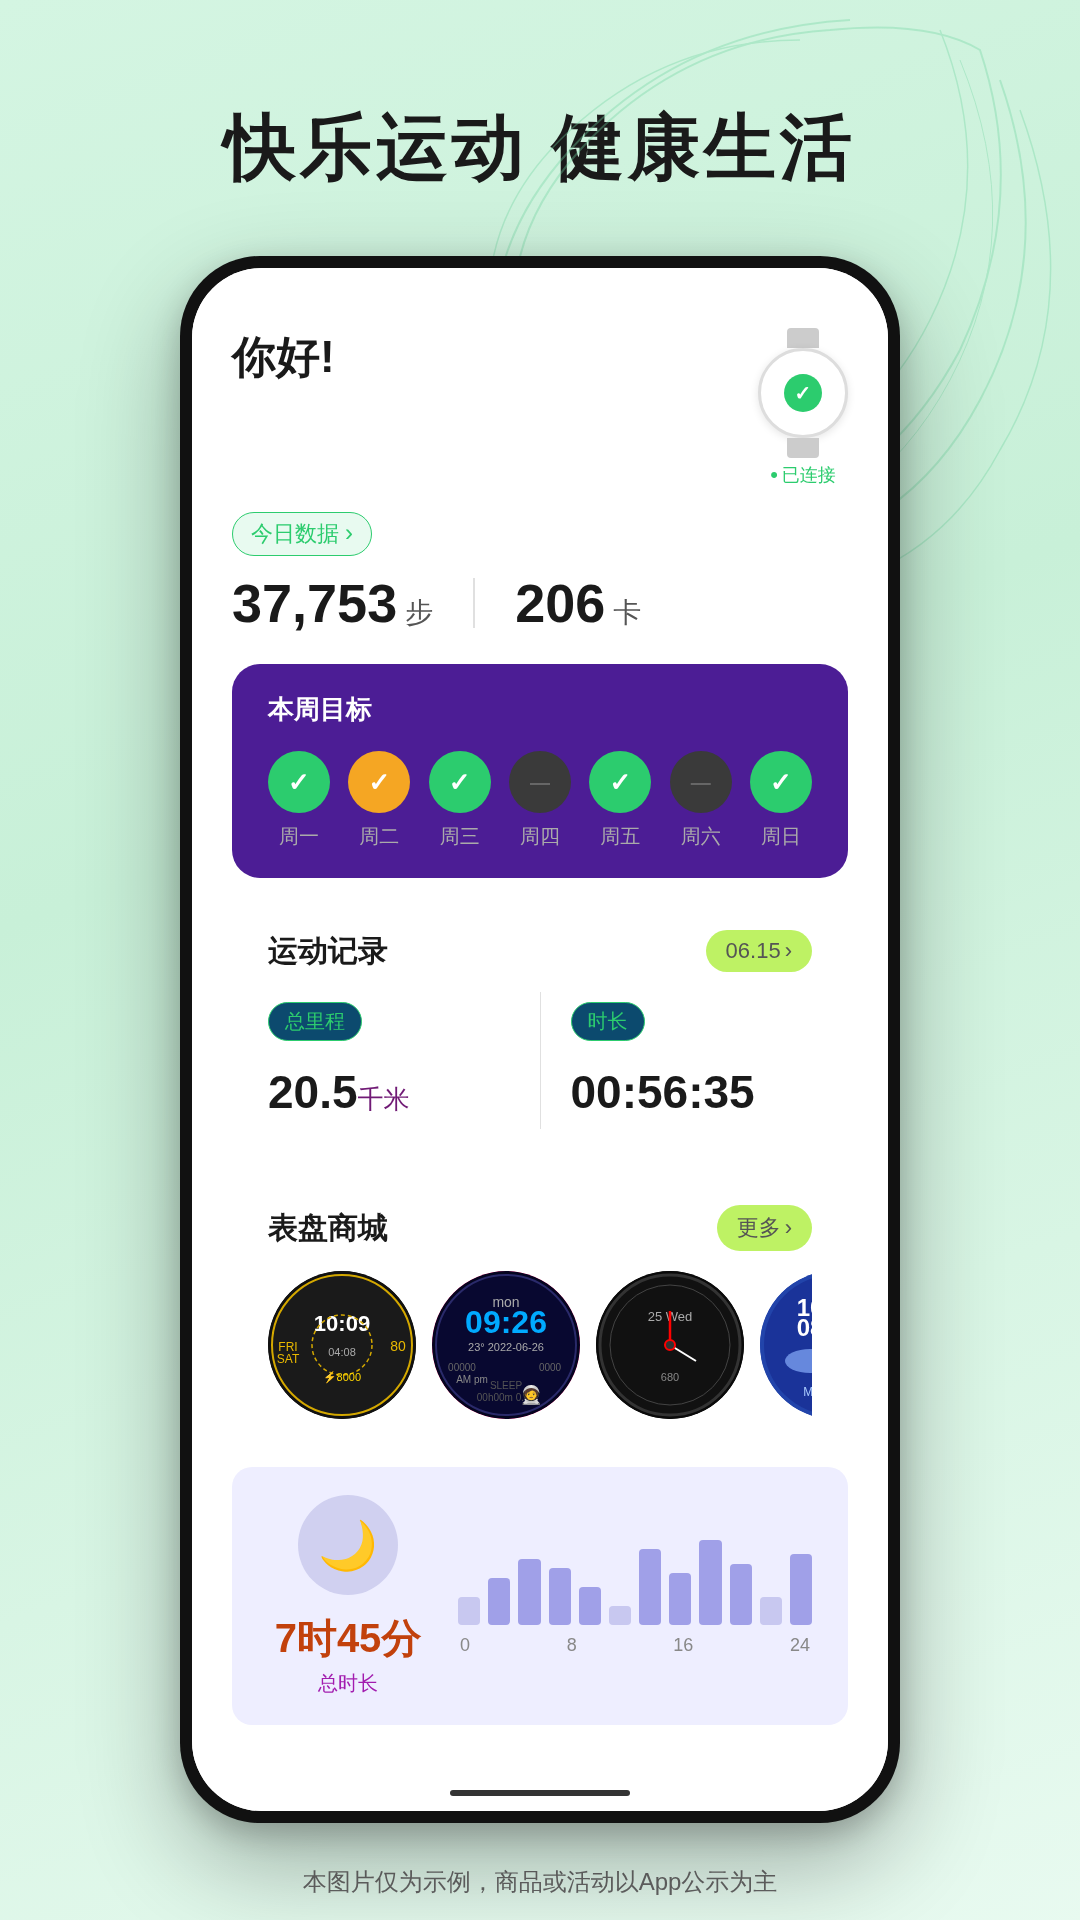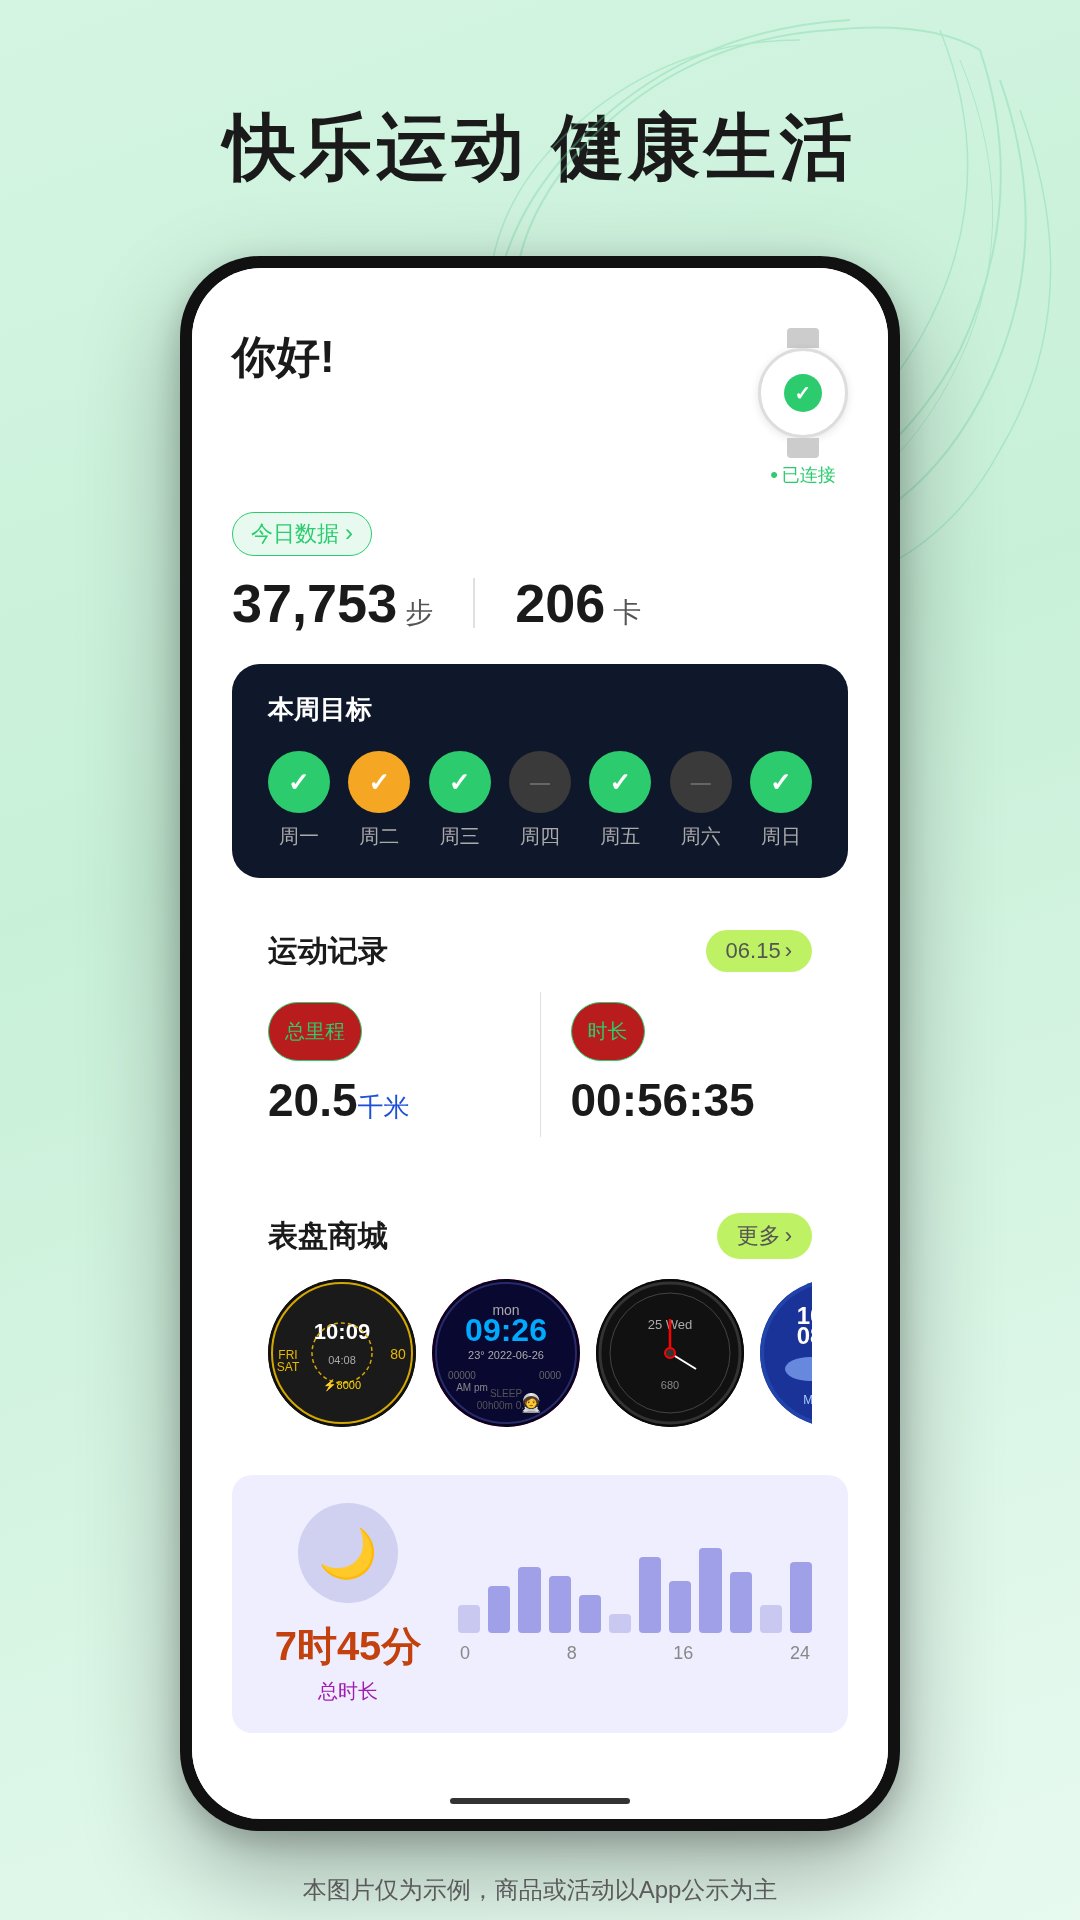--- a/index.html
+++ b/index.html
@@ -156,21 +156,21 @@
 
     .stat-divider {
       width: 2px;
       height: 50px;
       background: #e0e0e0;
       margin: 0 40px;
     }
 
     
     .weekly-card {
-      background: #0f172a;
+      background: #4c1d95;
       border-radius: 28px;
       padding: 28px 36px;
       margin: 0 0 24px;
     }
 
     .weekly-title {
       color: white;
       font-size: 26px;
       font-weight: 600;
       margin-bottom: 24px;
@@ -263,39 +263,39 @@
       gap: 0;
     }
 
     .exercise-stat {
       flex: 1;
       padding: 10px 0;
     }
 
     .exercise-stat-label {
       display: inline-flex;
-      background: #b91c1c;
+      background: #0c4a6e;
       border: 1.5px solid #2ccc6e;
       border-radius: 30px;
-      padding: 15px 16px;
+      padding: 5px 16px;
       font-size: 20px;
       color: #2ccc6e;
-      margin-bottom: 12px;
+      margin-bottom: 24px;
     }
 
     .exercise-stat-value {
       font-size: 46px;
       font-weight: 700;
       color: #1a1a1a;
     }
 
     .exercise-stat-value .unit {
       font-size: 26px;
       font-weight: 400;
-      color: #1d4ed8;
+      color: #701a75;
     }
 
     .exercise-divider {
       width: 1px;
       background: #e0e0e0;
       margin: 0 30px;
     }
 
     
     .store-section {

